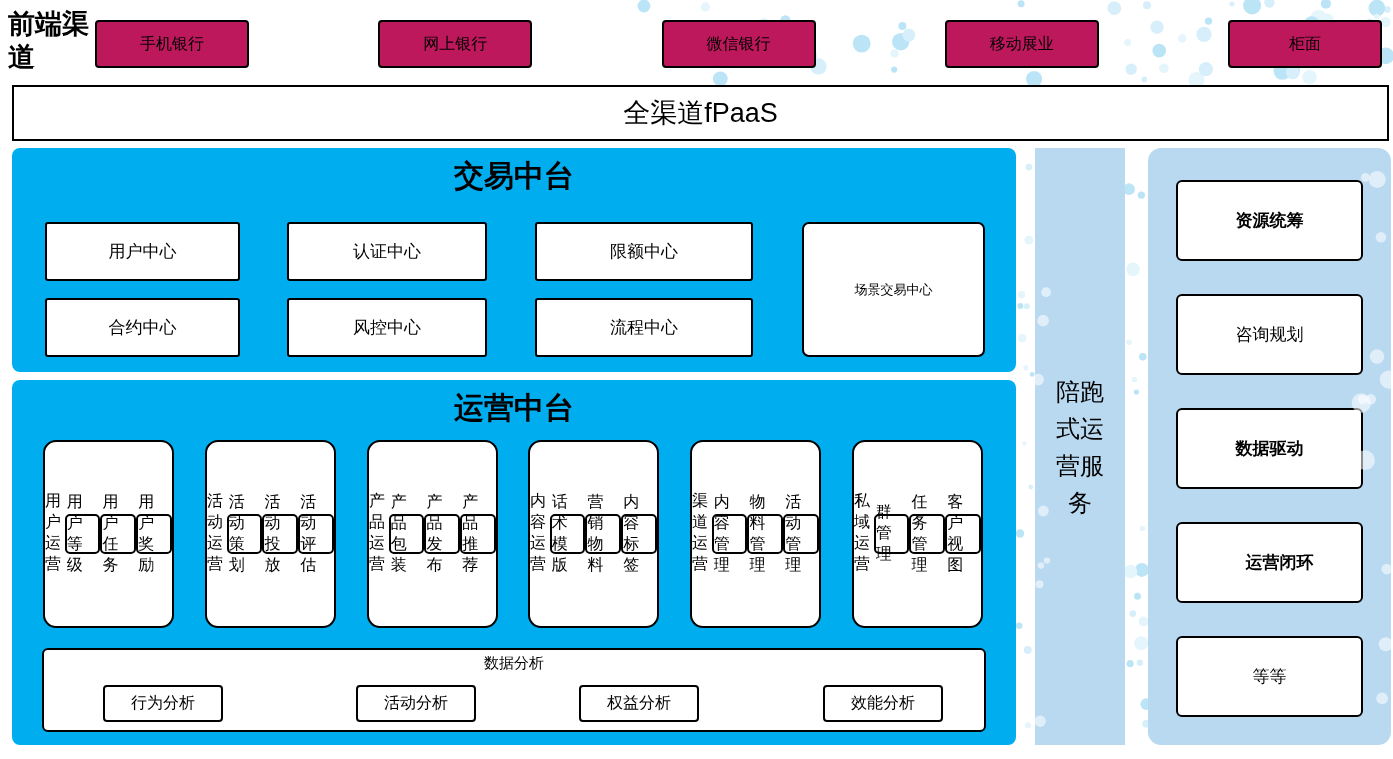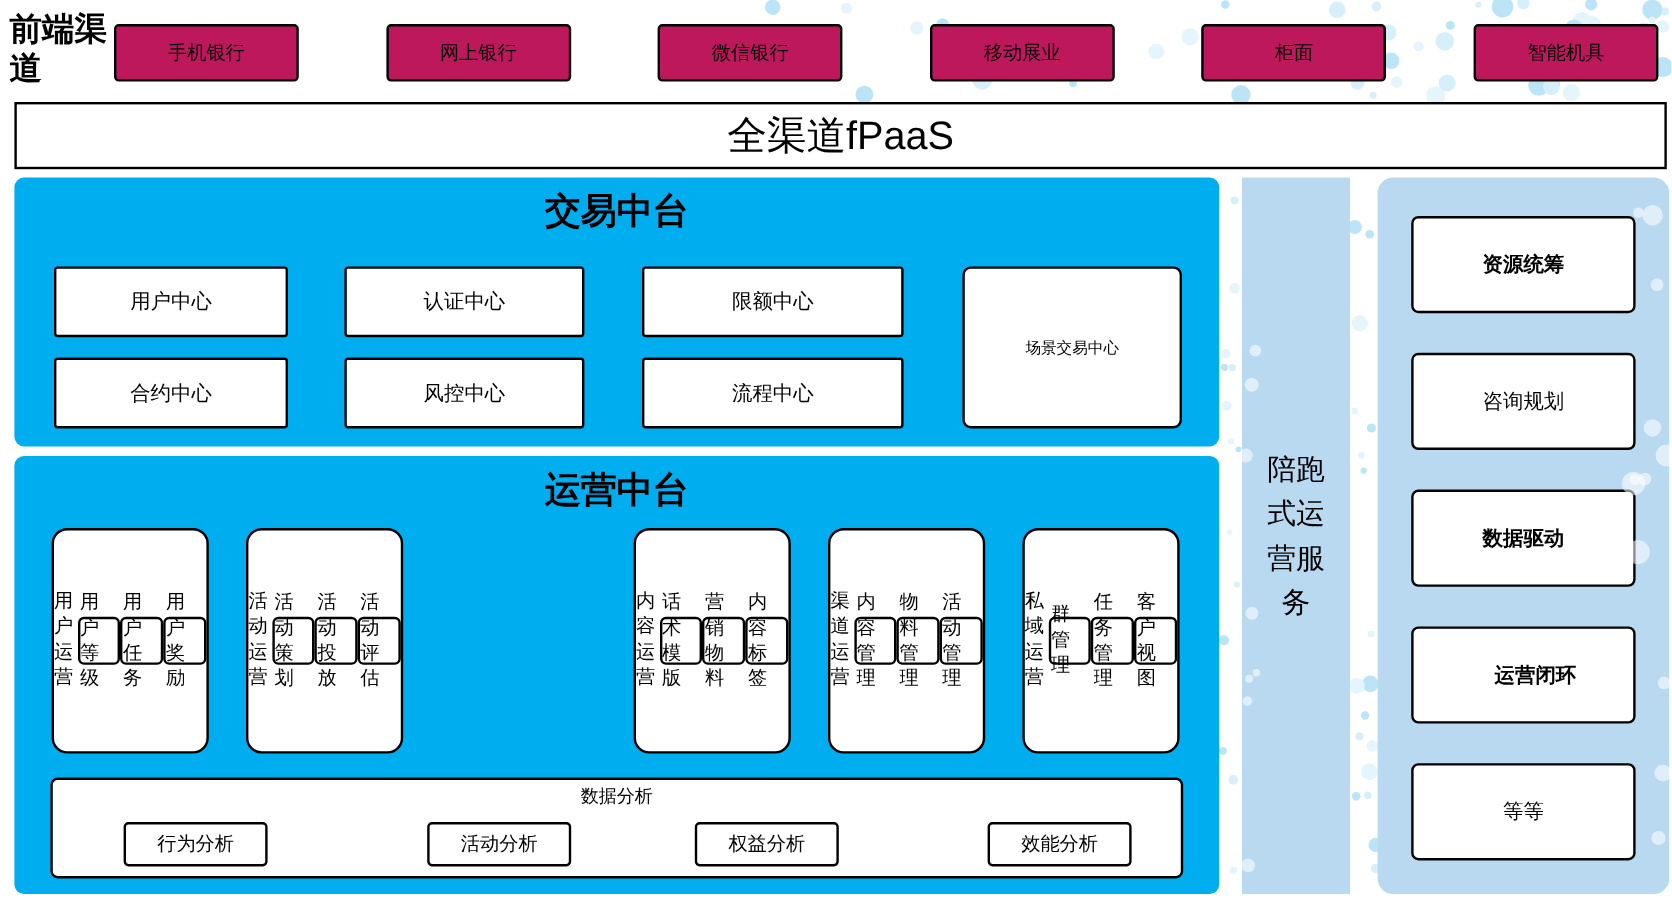--- a/index.html
+++ b/index.html
@@ -21,21 +21,21 @@
   
   .front-label{left:8px;top:8px;width:90px;height:70px;
     font-family:"Liberation Serif","DejaVu Serif",serif;font-weight:700;
     font-size:27px;line-height:33px;}
   .channel-row{left:95px;top:20px;width:1287px;height:48px;display:flex;justify-content:space-between;}
   .channel-box{width:154px;height:48px;border:2px solid #000;border-radius:4px;background:#be185d;
     display:flex;align-items:center;justify-content:center;font-size:16px;}
 
   
   .fpaas-bar{left:12px;top:85px;width:1377px;height:56px;border:2px solid #000;background:#fff;
-    display:flex;align-items:center;justify-content:center;font-size:33px;}
+    display:flex;align-items:center;justify-content:center;font-size:27px;}
 
   
   .blue-block{background:var(--primary-blue);border-radius:8px;}
   .block-title{position:absolute;left:0;right:0;top:8px;text-align:center;
     font-family:"Liberation Serif","DejaVu Serif",serif;font-weight:700;font-size:30px;color:#000;}
 
   .trade-block{left:12px;top:148px;width:1004px;height:224px;}
   .center-box{position:absolute;height:59px;border:2px solid #000;border-radius:3px;background:#fff;
     display:flex;align-items:center;justify-content:center;font-size:17px;}
   .tc-r1{top:74px;} .tc-r2{top:150px;}
@@ -170,21 +170,20 @@
     </svg>
 
   <div class="layer front-label">前端渠道</div>
 
   <div class="layer channel-row">
     <div class="channel-box">手机银行</div>
     <div class="channel-box">网上银行</div>
     <div class="channel-box">微信银行</div>
     <div class="channel-box">移动展业</div>
     <div class="channel-box">柜面</div>
-    <div class="channel-box">智能机具</div>
   </div>
 
   <div class="layer fpaas-bar">全渠道fPaaS</div>
 
   <div class="layer blue-block trade-block">
     <div class="block-title">交易中台</div>
     <div class="center-box tc-r1 tc-c1">用户中心</div>
     <div class="center-box tc-r1 tc-c2">认证中心</div>
     <div class="center-box tc-r2 tc-c1">合约中心</div>
     <div class="center-box tc-r1 tc-c3">限额中心</div>
@@ -200,20 +199,26 @@
       <div class="op-col-title">用户运营</div>
       <div class="op-item">用户等级</div>
       <div class="op-item">用户任务</div>
       <div class="op-item">用户奖励</div>
     </div>
     <div class="op-col op-col-2">
       <div class="op-col-title">活动运营</div>
       <div class="op-item">活动策划</div>
       <div class="op-item">活动投放</div>
       <div class="op-item">活动评估</div>
+    </div>
+    <div class="op-col op-col-3">
+      <div class="op-col-title">产品运营</div>
+      <div class="op-item">产品包装</div>
+      <div class="op-item">产品发布</div>
+      <div class="op-item">产品推荐</div>
     </div>
     <div class="op-col op-col-4">
       <div class="op-col-title">内容运营</div>
       <div class="op-item">话术模版</div>
       <div class="op-item">营销物料</div>
       <div class="op-item">内容标签</div>
     </div>
     <div class="op-col op-col-5">
       <div class="op-col-title">渠道运营</div>
       <div class="op-item">内容管理</div>

